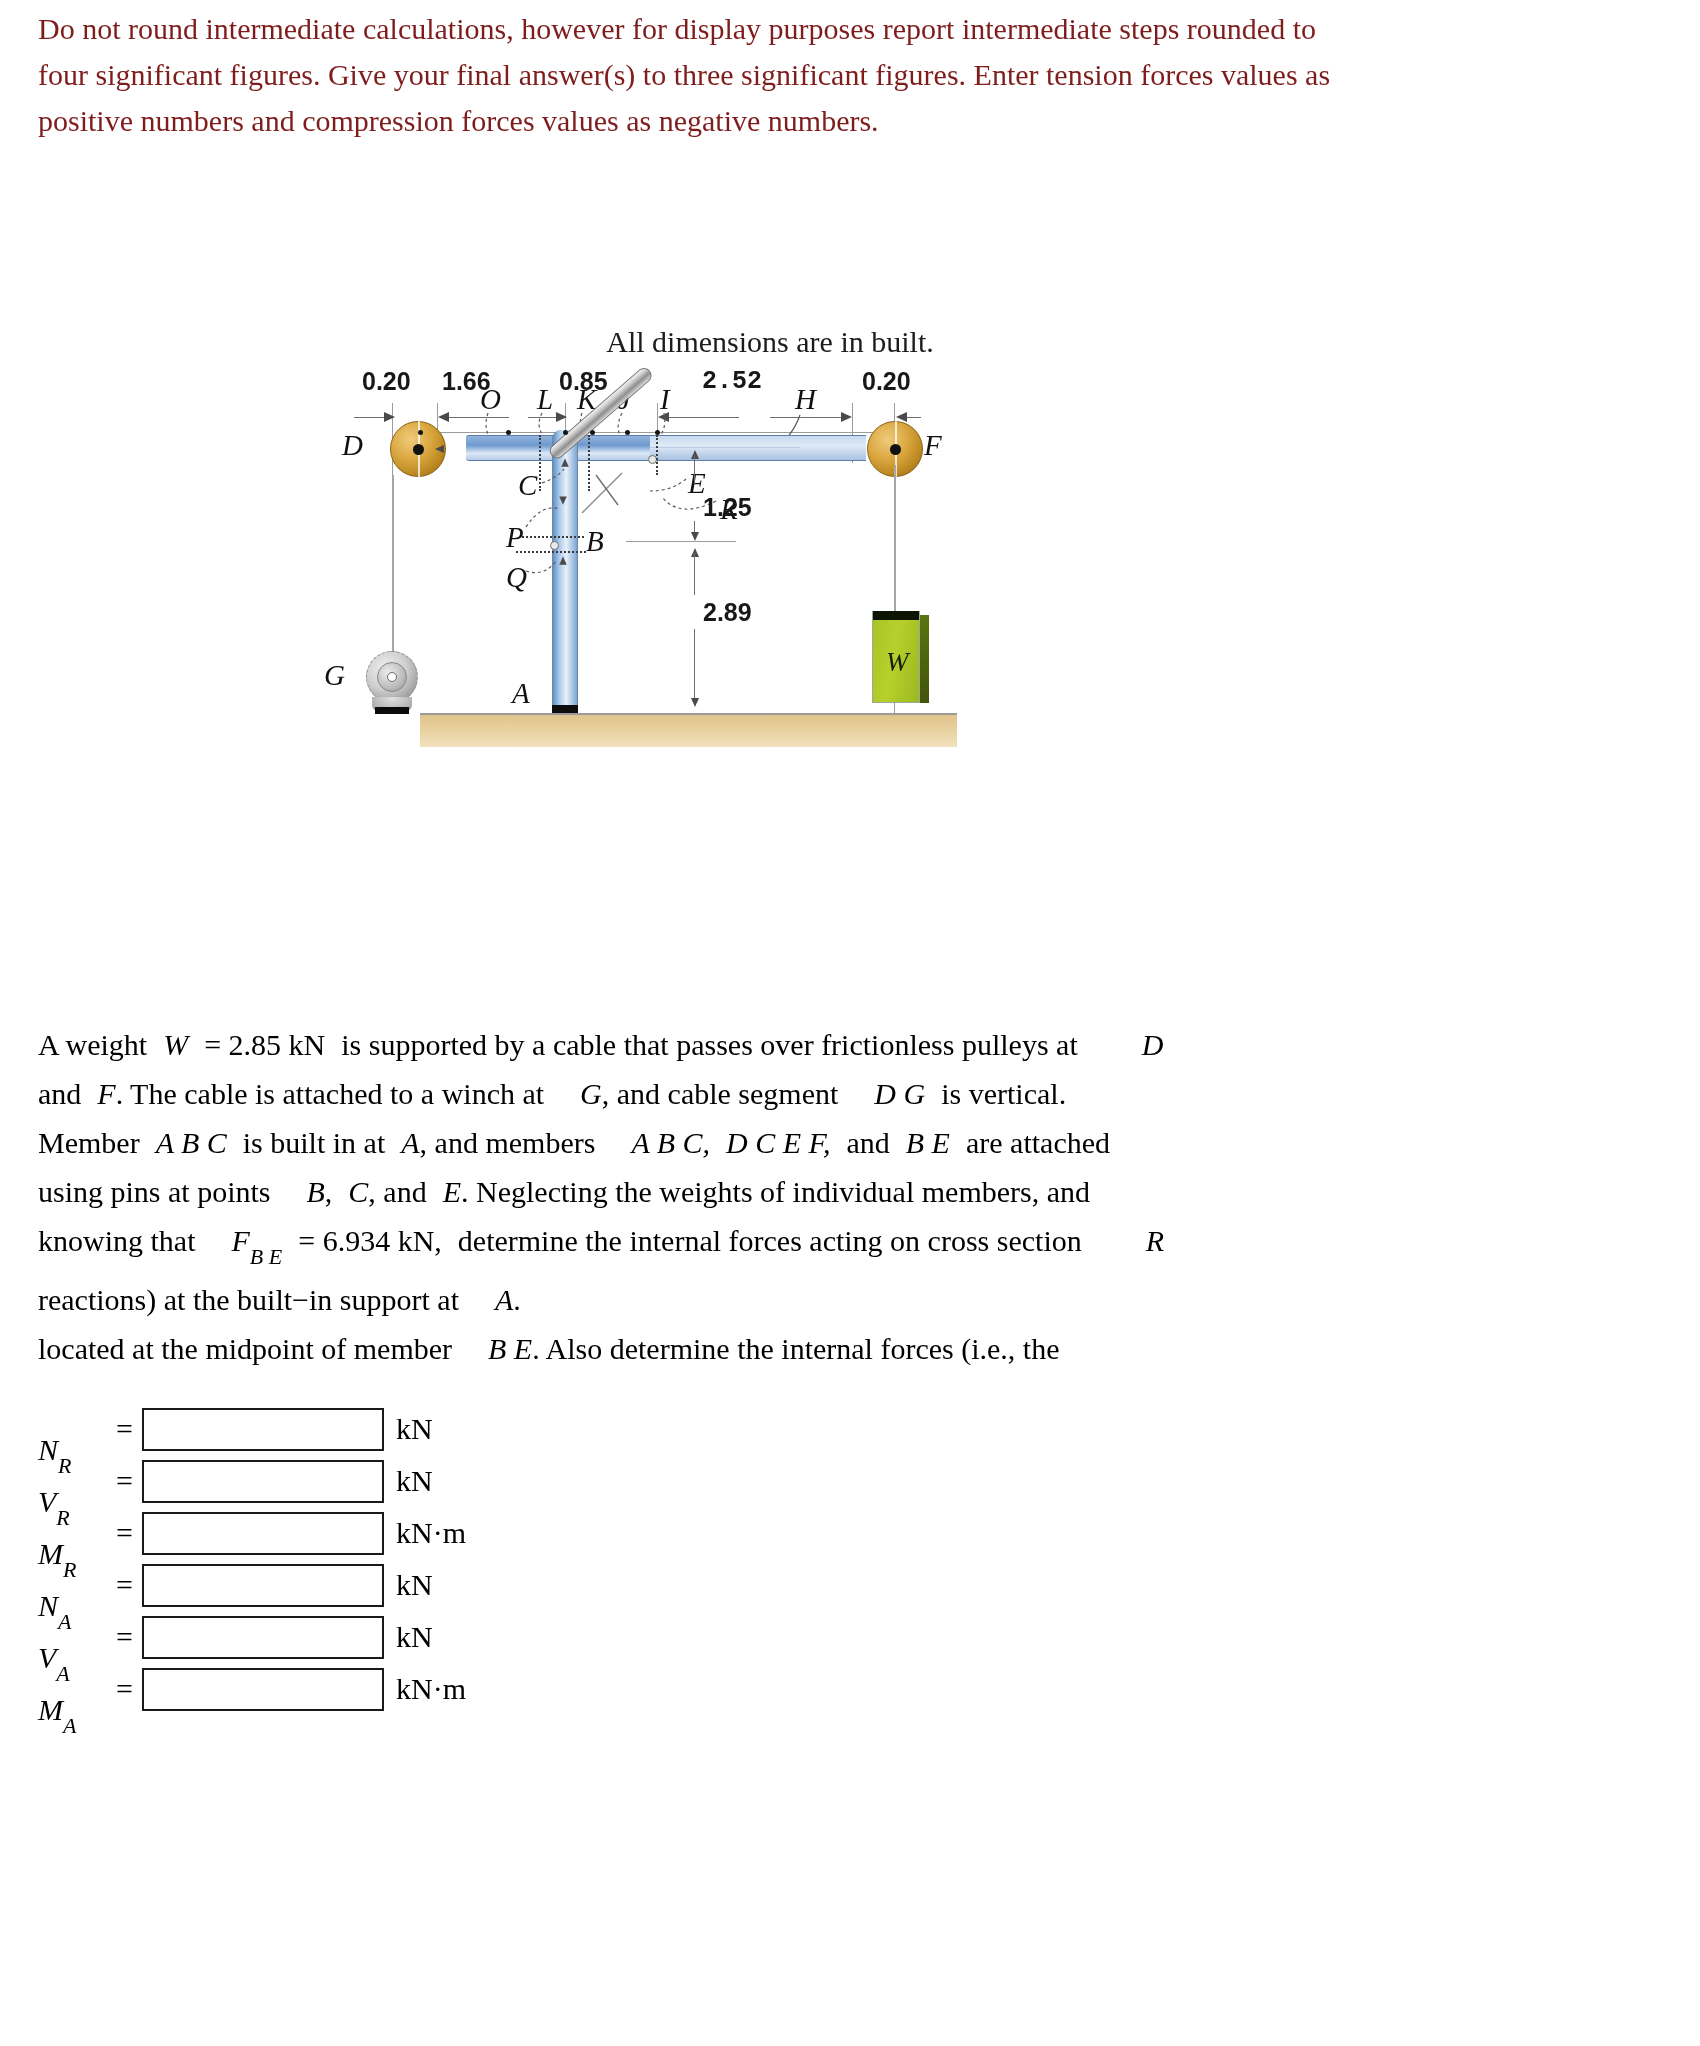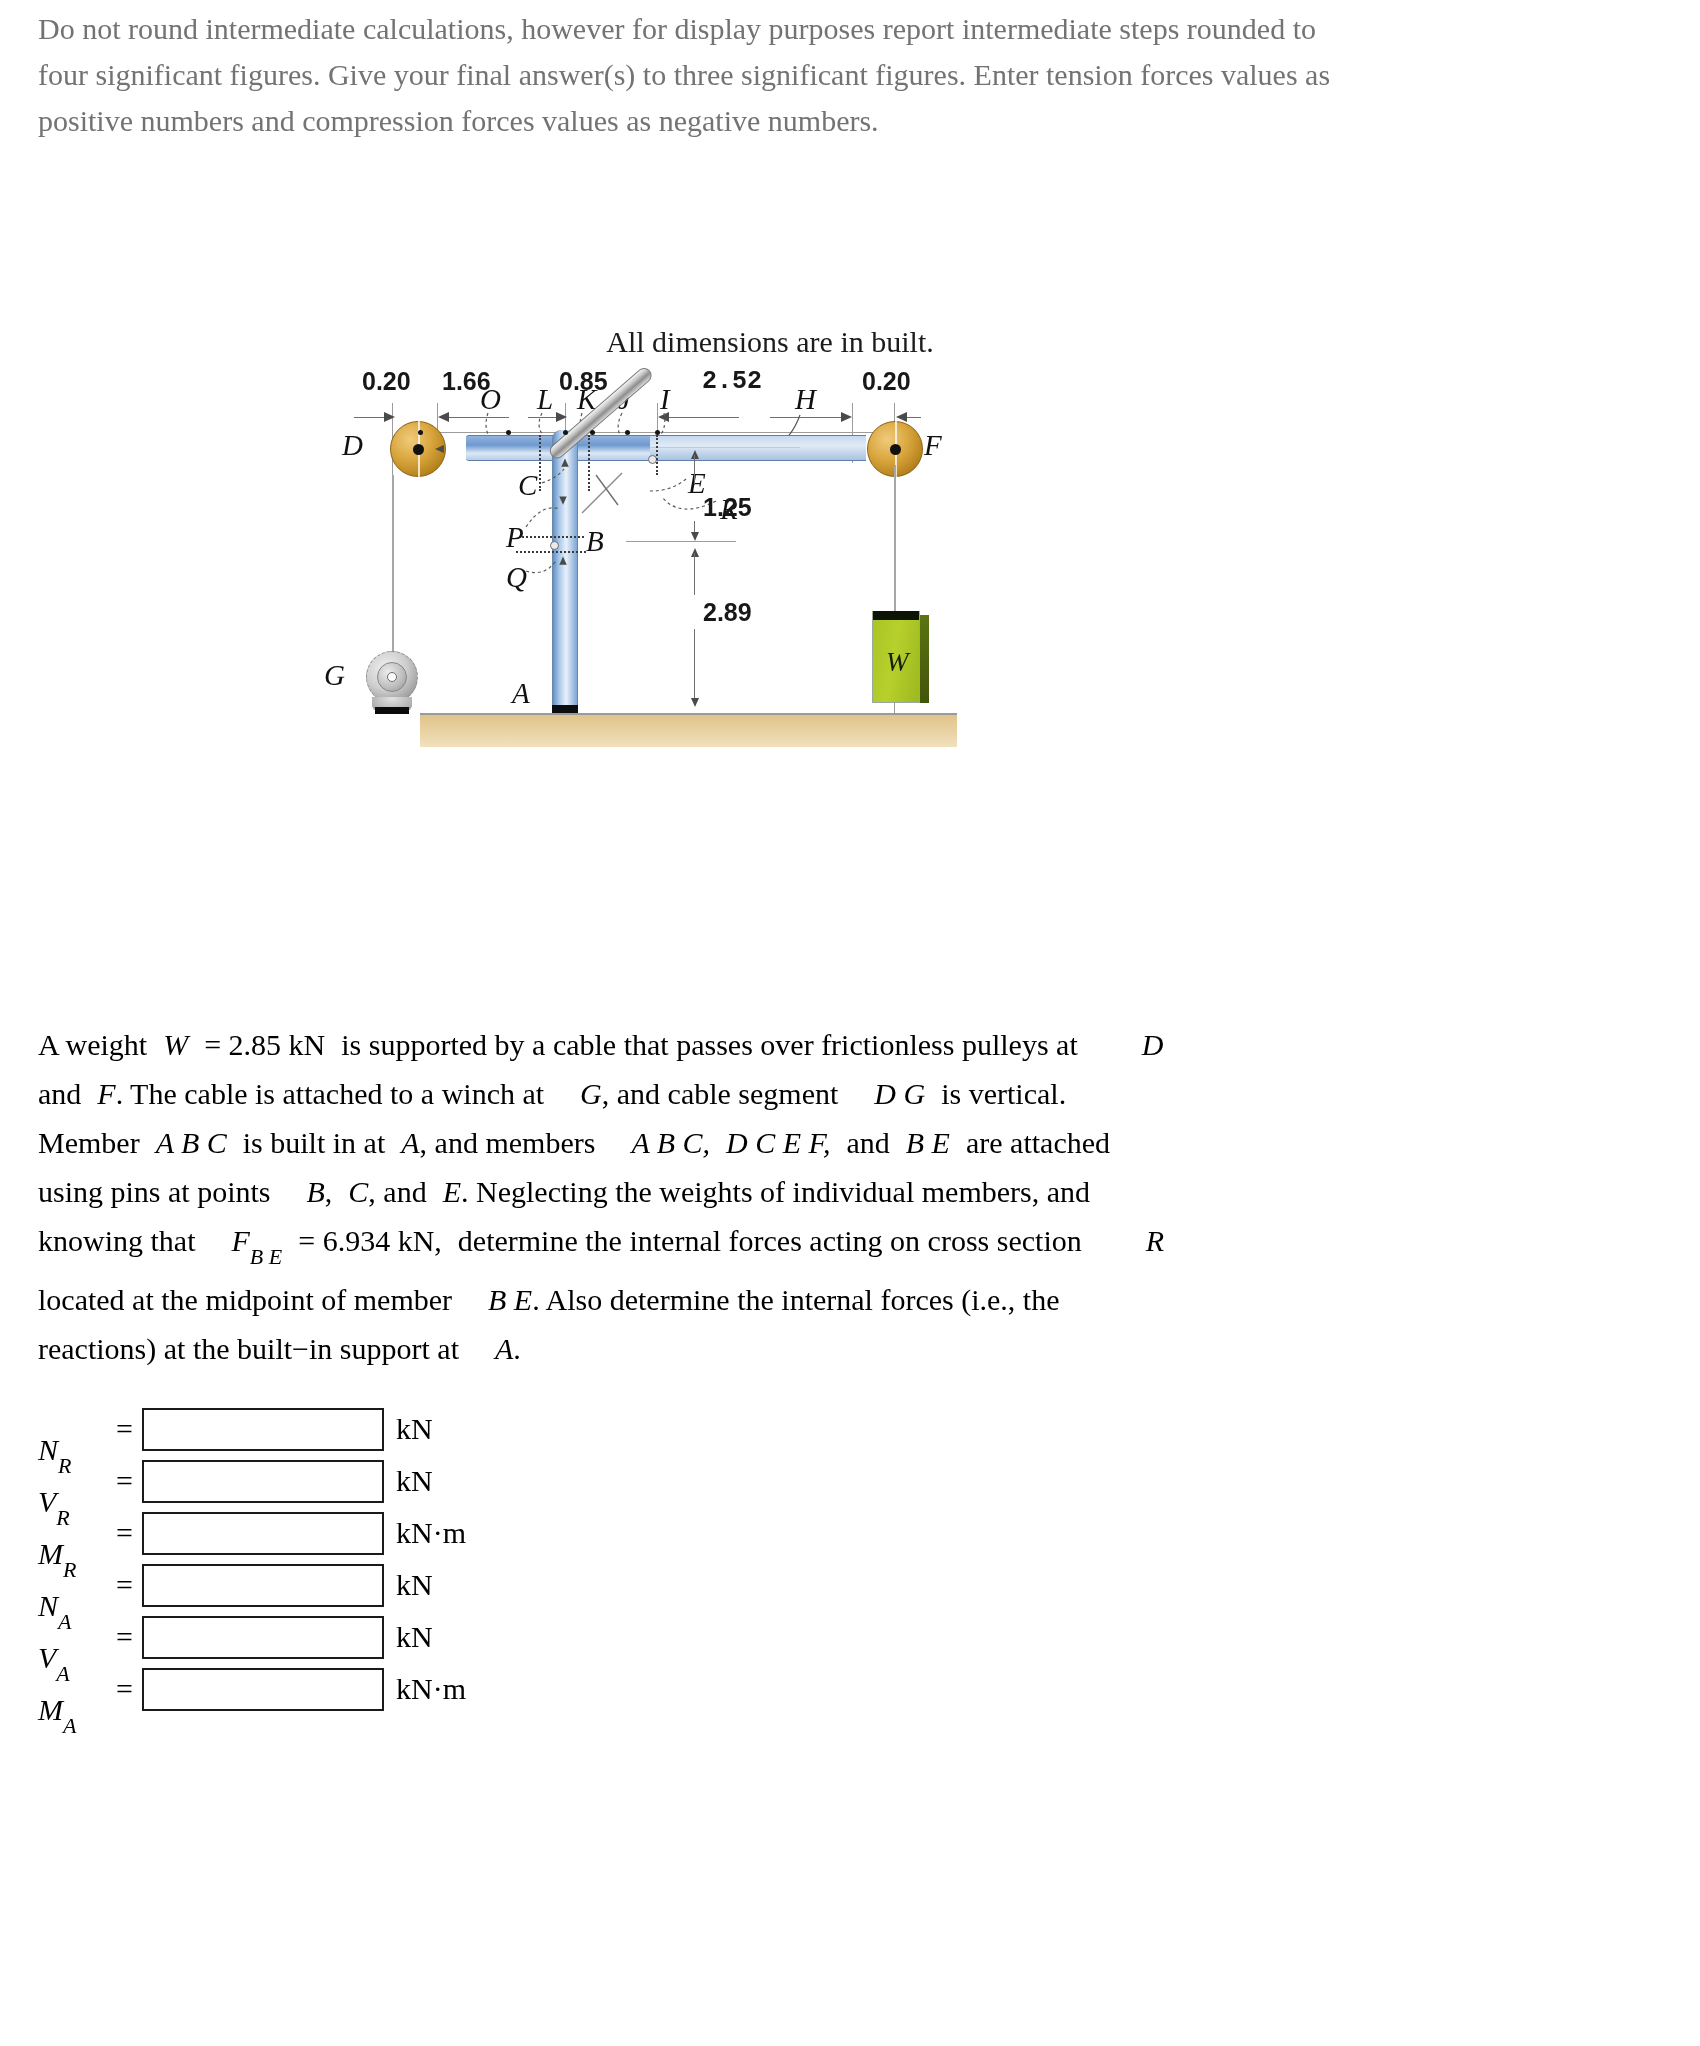--- a/index.html
+++ b/index.html
@@ -23,21 +23,21 @@
   }
 
   
   .intro {
     position: absolute;
     left: 38px;
     top: 6px;
     width: 1320px;
     font-size: 30px;
     line-height: 46px;
-    color: #737373;
+    color: #7f1d1d;
   }
 
   
   .figure {
     position: absolute;
     left: 420px;
     top: 325px;
     width: 700px;
     height: 630px;
   }
@@ -530,24 +530,24 @@
     <div class="ln">
       <span>Member</span><span class="gap-s"></span><span class="it">A B C</span><span class="gap-s"></span><span>is built in at</span><span class="gap-s"></span><span class="it">A</span><span>, and members</span><span class="gap-m"></span><span class="it">A B C,</span><span class="gap-s"></span><span class="it">D C E F,</span><span class="gap-s"></span><span>and</span><span class="gap-s"></span><span class="it">B E</span><span class="gap-s"></span><span>are attached</span>
     </div>
     <div class="ln">
       <span>using pins at points</span><span class="gap-m"></span><span class="it">B</span><span>,</span><span class="gap-s"></span><span class="it">C</span><span>, and</span><span class="gap-s"></span><span class="it">E</span><span>. Neglecting the weights of individual members, and</span>
     </div>
     <div class="ln">
       <span>knowing that</span><span class="gap-m"></span><span class="it">F</span><span class="sub">B E</span><span class="gap-s"></span><span>= 6.934 kN,</span><span class="gap-s"></span><span>determine the internal forces acting on cross section</span><span class="gap-l"></span><span class="it">R</span>
     </div>
     <div class="ln">
+      <span>reactions) at the built−in support at</span><span class="gap-m"></span><span class="it">A</span><span>.</span>
+    </div>
+    <div class="ln">
       <span>located at the midpoint of member</span><span class="gap-m"></span><span class="it">B E</span><span>. Also determine the internal forces (i.e., the</span>
-    </div>
-    <div class="ln">
-      <span>reactions) at the built−in support at</span><span class="gap-m"></span><span class="it">A</span><span>.</span>
     </div>
   </div>
 
   <div class="answers">
 
 
     <div class="ans-row">
       <span class="ans-sym"><span>N</span><span class="sub">R</span></span>
       <span class="ans-eq">=</span>
       <input class="ans-input" type="text" value="" style="">

